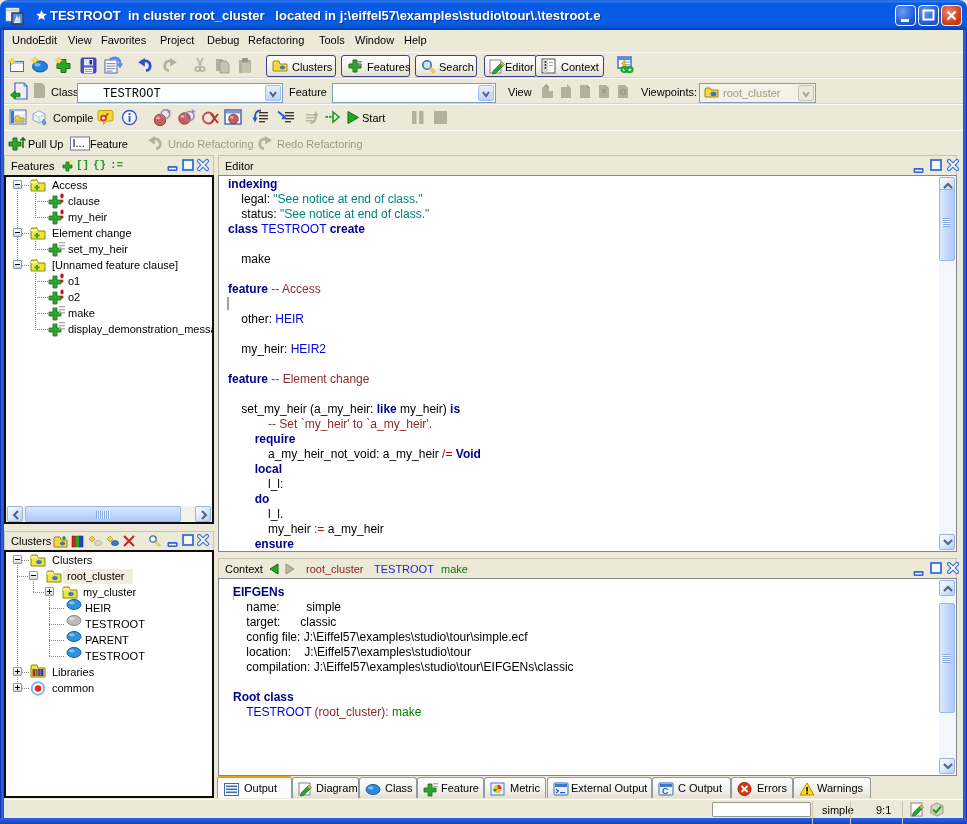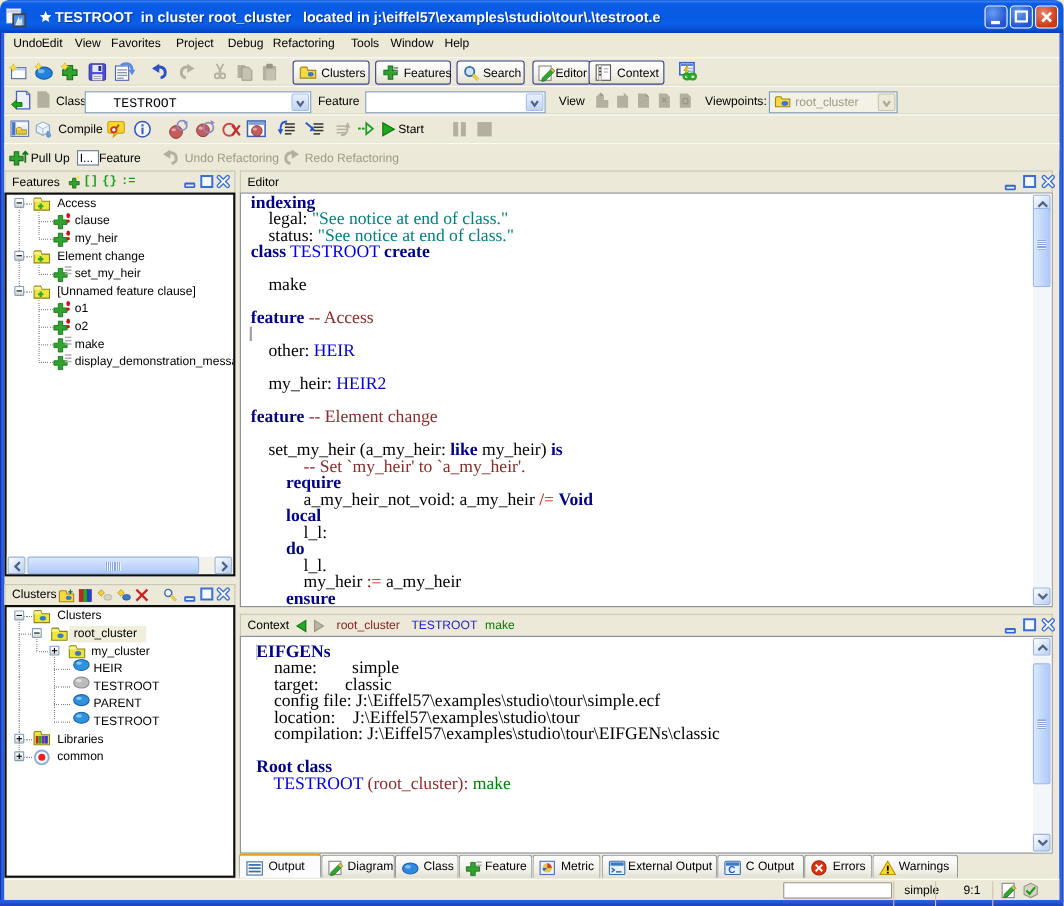--- a/index.html
+++ b/index.html
@@ -52,21 +52,21 @@
 #feat-tree { left:4px; top:175px; width:210px; height:349px; }
 #clu-head  { left:4px; top:531px; width:210px; height:19px; }
 #clu-tree  { left:4px; top:550px; width:210px; height:248px; }
 
 #ed-head  { left:218px; top:155px; width:739px; height:20px; background:#ece9d8; border:1px solid #c8c5b2; border-bottom:none; }
 #ed-body  { left:218px; top:175px; width:739px; height:377px; background:#fff; border:1px solid #828790; }
 #ctx-head { left:218px; top:558px; width:739px; height:20px; background:#ece9d8; border:1px solid #c8c5b2; border-bottom:none; }
 #ctx-body { left:218px; top:578px; width:739px; height:198px; background:#fff; border:1px solid #828790; }
 
 
-pre.code { font-family:Liberation Serif, serif; font-size:16px; line-height:15px; }
+pre.code { font-family:Liberation Sans, sans-serif; font-size:12px; line-height:15px; }
 .kw { color:#00008b; font-weight:bold; }
 .cls { color:#0000e0; }
 .str { color:#008080; }
 .com { color:#8b2b2b; }
 .op { color:#c00000; }
 .grn { color:#008000; }
 .vdot { position:absolute; width:1px; background-image:repeating-linear-gradient(180deg,#808080 0 1px,transparent 1px 2px); }
 .hdot { position:absolute; height:1px; background-image:repeating-linear-gradient(90deg,#808080 0 1px,transparent 1px 2px); }
 .ebox { position:absolute; width:9px; height:9px; border:1px solid #7c9ebd; border-radius:1px; background:linear-gradient(180deg,#fff 40%,#cfcfc8); }
 .ebox i { position:absolute; left:1px; top:3px; width:5px; height:1px; background:#000; }

